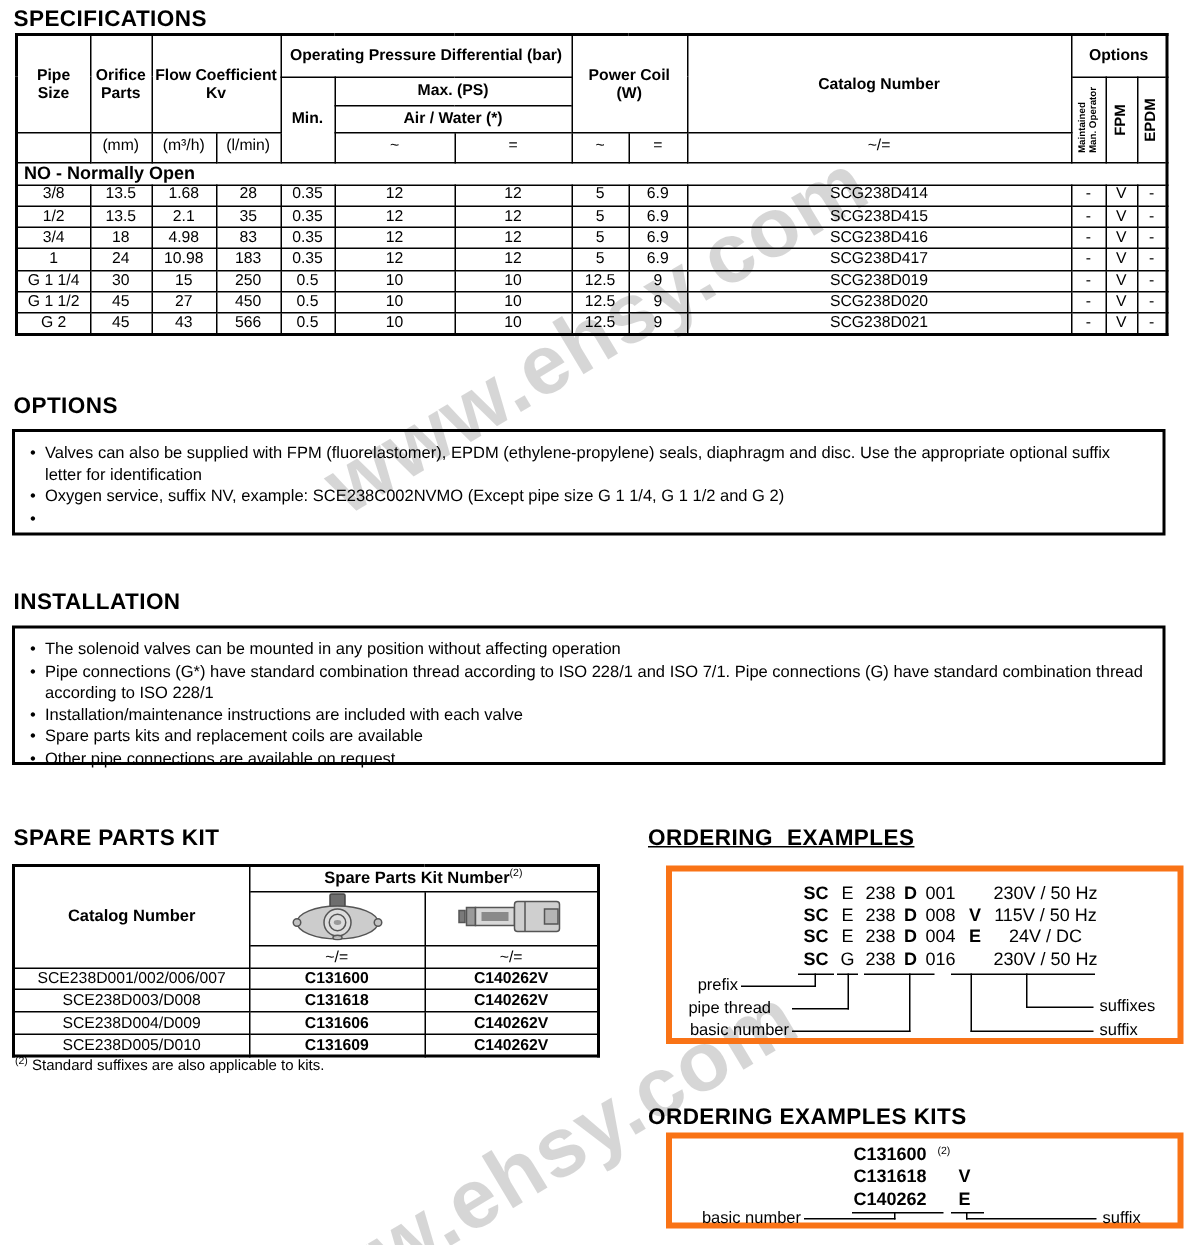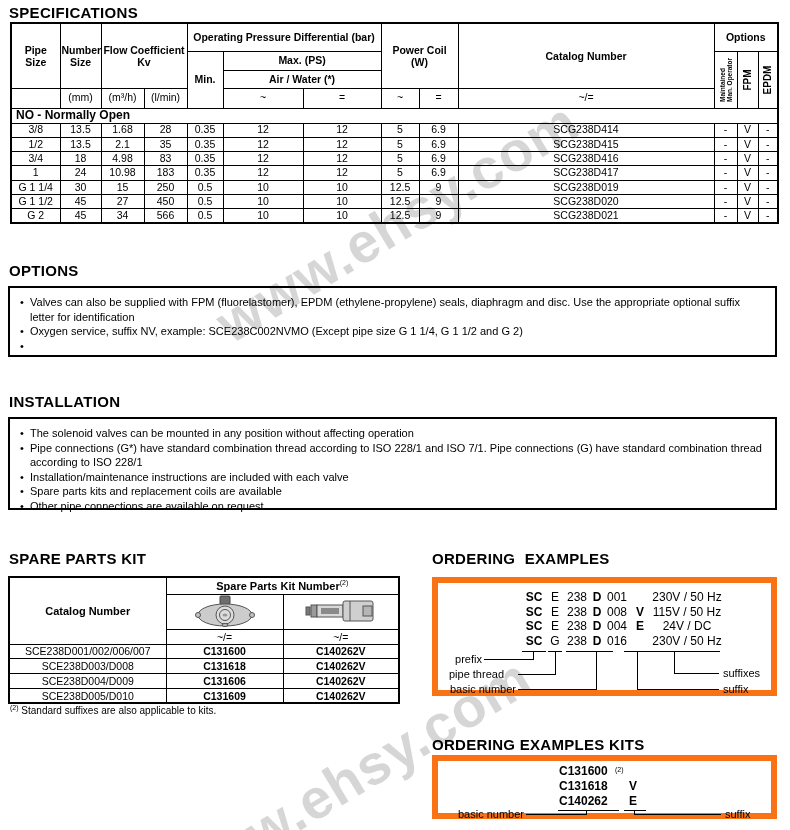--- a/index.html
+++ b/index.html
@@ -2,41 +2,41 @@
 <html><head>
 <meta charset="utf-8">
 <style>
   html,body{margin:0;padding:0;width:790px;height:830px;background:#fff;
     font-family:"Liberation Sans",sans-serif;color:#000;position:relative;overflow:hidden;}
   .wm{position:absolute;z-index:0;color:rgba(0,0,0,0.16);font-weight:bold;font-size:56px;
     letter-spacing:1px;white-space:nowrap;transform:translate(-50%,-50%) rotate(-31deg);}
   #wm1{left:397px;top:222px;}
   #wm2{left:350px;top:778px;}
   .sec-title{position:absolute;z-index:1;font-size:15px;font-weight:bold;letter-spacing:0.3px;white-space:nowrap;}
-  .wide{word-spacing:5px;}
+  .wide{word-spacing:5px;text-decoration:underline;}
   table{border-collapse:collapse;table-layout:fixed;position:absolute;z-index:1;border:2px solid #000;background:transparent;}
   th,td{border:1px solid #000;padding:0 1px;text-align:center;vertical-align:middle;overflow:hidden;}
   .spec th{font-size:10.5px;font-weight:bold;line-height:1.15;}
   .spec td{font-size:10.5px;line-height:1.1;}
   .spec .units td{font-size:10.5px;}
   .spec .group td{text-align:left;font-weight:bold;font-size:12px;padding-left:4px;}
   .vcell{position:relative;}
   .vtxt{position:absolute;left:50%;top:50%;transform:translate(-50%,-50%) rotate(-90deg);white-space:nowrap;}
   .mmo .vtxt{font-size:6.5px;line-height:1.15;text-align:left;font-weight:bold;}
   .vopt .vtxt{font-size:10px;font-weight:bold;}
   .note-box{position:absolute;z-index:1;border:2px solid #000;box-sizing:border-box;
     padding:7px 8px 4px 10px;background:transparent;}
   .bullet{display:flex;font-size:11px;line-height:1.32;}
   .bullet .dot{flex:0 0 10px;width:10px;}
   .spare th{font-size:11px;font-weight:bold;}
   .spare td{font-size:10.5px;}
   .spare .kitnum{font-weight:bold;}
   .sup{font-size:7px;vertical-align:super;font-weight:normal;}
   .footnote{position:absolute;z-index:1;font-size:10px;}
-  .ord-box{position:absolute;z-index:1;border:6px solid #f97316;box-sizing:border-box;background:transparent;}
+  .ord-box{position:absolute;z-index:1;border:4px solid #f97316;box-sizing:border-box;background:transparent;margin-left:12px;}
   .ord-row{display:flex;height:14.5px;font-size:12px;line-height:14.5px;padding-left:84px;}
   .ord-row span{display:inline-block;text-align:center;white-space:pre;}
   .c-prefix{width:24px;font-weight:bold;}
   .c-thread{width:18px;}
   .c-b1{width:26px;}
   .c-bD{width:14px;font-weight:bold;}
   .c-b2{width:26px;}
   .c-sfx{width:20px;font-weight:bold;}
   .c-volt{width:74px;}
   .ul,.ln{position:absolute;background:#000;}
@@ -67,21 +67,21 @@
       <col style="width:38px">
     <col style="width:39px">
       <col style="width:256px">
       <col style="width:23px">
       <col style="width:21px">
       <col style="width:20px">
   </colgroup>
   <tbody>
       <tr style="height:28px">
     <th rowspan="3">Pipe Size</th>
-    <th rowspan="3">Number Size</th>
+    <th rowspan="3">Orifice Parts</th>
     <th rowspan="3" colspan="2">Flow Coefficient Kv</th>
     <th colspan="3">Operating Pressure Differential (bar)</th>
     <th rowspan="3" colspan="2">Power Coil (W)</th>
     <th rowspan="3">Catalog Number</th>
     <th colspan="3">Options</th>
   </tr>
   <tr style="height:19px">
     <th rowspan="3">Min.</th>
     <th colspan="2">Max. (PS)</th>
     <th rowspan="3" class="vcell mmo">
@@ -209,21 +209,21 @@
         <td>9</td>
         <td>SCG238D020</td>
         <td>-</td>
         <td>V</td>
         <td>-</td>
       </tr>
 
       <tr style="height:14.3px">
         <td>G 2</td>
         <td>45</td>
-        <td>34</td>
+        <td>43</td>
         <td>566</td>
         <td>0.5</td>
         <td>10</td>
         <td>10</td>
         <td>12.5</td>
         <td>9</td>
         <td>SCG238D021</td>
         <td>-</td>
         <td>V</td>
         <td>-</td>

